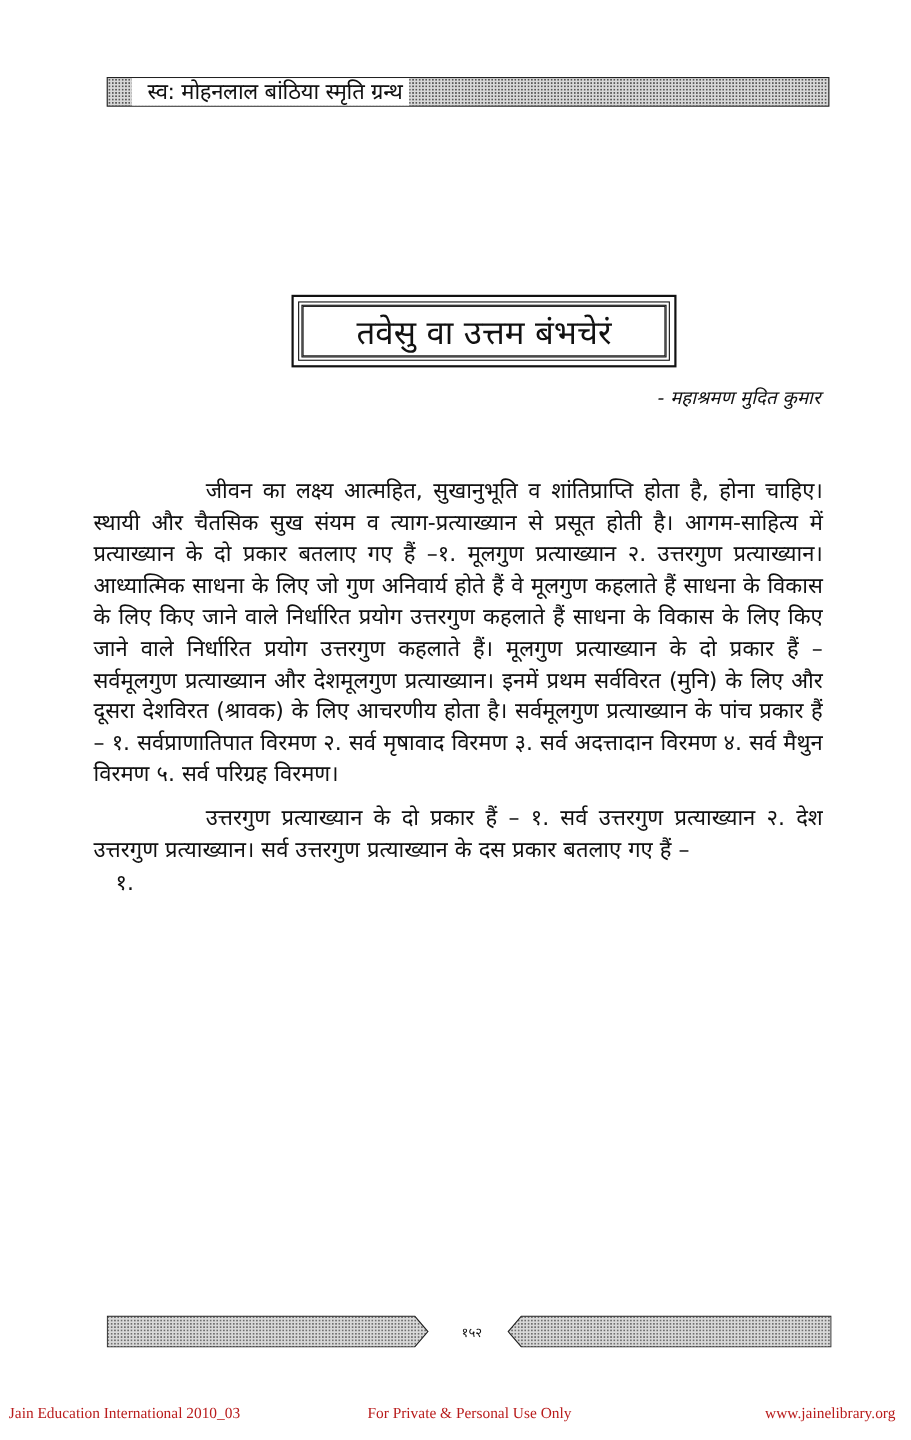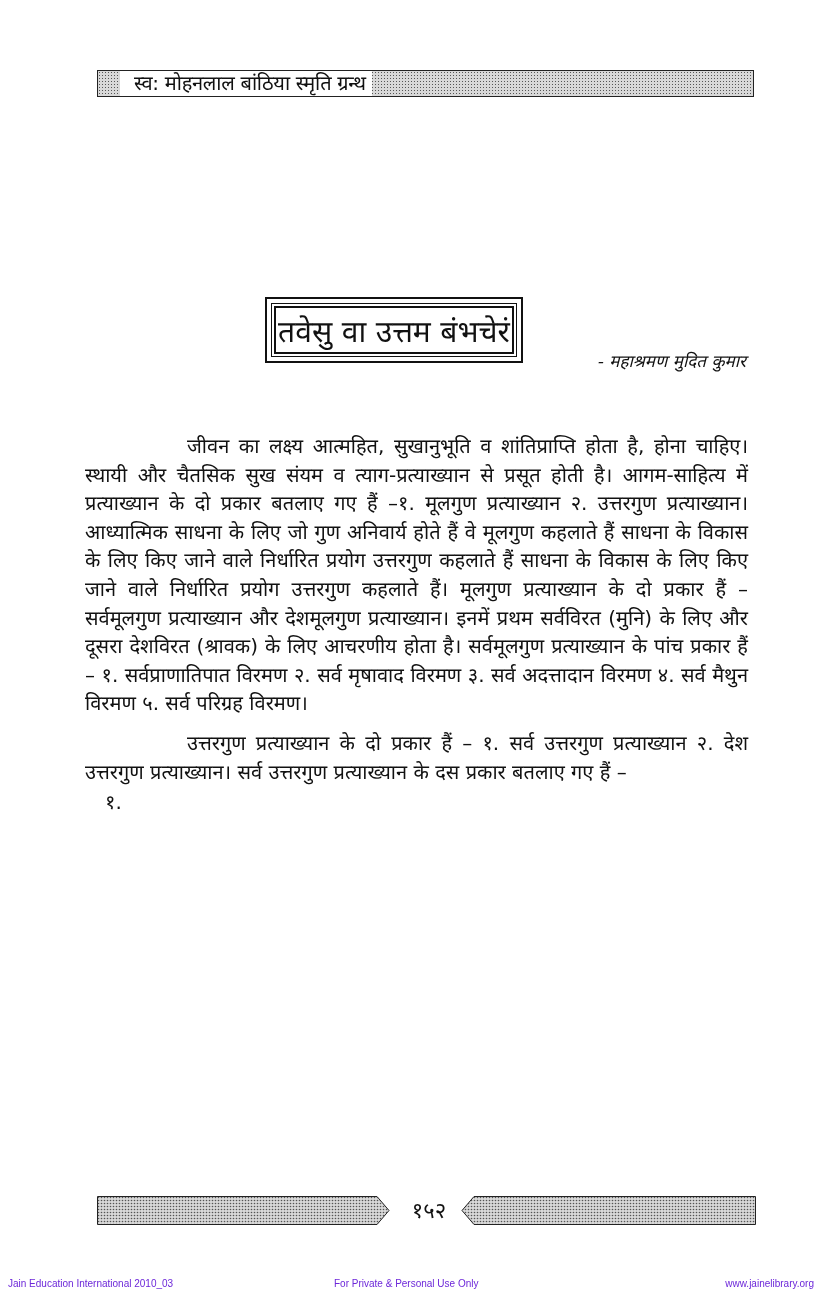--- a/index.html
+++ b/index.html
@@ -8,40 +8,40 @@
   .dots {
     background-color:#d8d8d8;
     background-image: radial-gradient(#555 0.7px, transparent 0.9px);
     background-size:3px 3px;
   }
   .header-band { position:absolute; left:97px; top:70px; width:657px; height:27px;
                  border:1px solid #222; box-sizing:border-box; }
   .header-label { position:absolute; left:22px; top:0; height:25px; background:#fff;
                   padding:0 6px 0 14px; font-size:20px; line-height:25px; white-space:nowrap;
                   font-family:"DejaVu Sans", sans-serif; letter-spacing:-0.3px; }
-  .title-box { position:absolute; left:265px; top:268px; width:258px; height:66px;
-               border:2px solid #111; box-sizing:border-box; padding:4px;margin-top:29px; }
+  .title-box { position:absolute; left:265px; top:268px; width:350px; height:66px;
+               border:2px solid #111; box-sizing:border-box; padding:4px; }
   .title-inner { width:100%; height:100%; border:4px double #111; box-sizing:border-box;
                  display:flex; align-items:center; justify-content:center; }
   .title-inner > div { border:1px solid #111; width:100%; height:100%; box-sizing:border-box;
                        display:flex; align-items:center; justify-content:center;
                        font-size:30px; font-family:"DejaVu Sans", sans-serif; }
   .author { position:absolute; right:82px; top:349px; font-size:17px; font-style:italic; }
   .body-text { position:absolute; left:85px; top:432px; width:663px; font-size:20px;
                line-height:28.6px; text-align:justify; }
   .body-text p { margin:0 0 11px 0; text-indent:102px; }
   .list-item { display:flex; margin-top:0; }
   .list-num { width:54px; padding-left:20px; flex:none; }
   .list-text { flex:1; text-align:justify; }
   .footer-band-left { position:absolute; left:97px; top:1196px; width:293px; height:29px; }
   .footer-band-right { position:absolute; left:461px; top:1196px; width:295px; height:29px; }
   .page-number { position:absolute; left:400px; top:1199px; width:58px; text-align:center;
-                 font-size:22px; line-height:24px; }
-  .footer-line { position:absolute; top:1278px; font-family:Liberation Sans, sans-serif;
-                 font-size:10px; color:#6d28d9; }
+                 font-size:12px; line-height:24px; }
+  .footer-line { position:absolute; top:1278px; font-family:Liberation Serif, serif;
+                 font-size:14px; color:#b91c1c; }
 </style>
 </head>
 <body>
 
 <div class="header-band dots">
   <span class="header-label">स्व: मोहनलाल बांठिया स्मृति ग्रन्थ</span>
 </div>
 
 <div class="title-box">
   <div class="title-inner">

